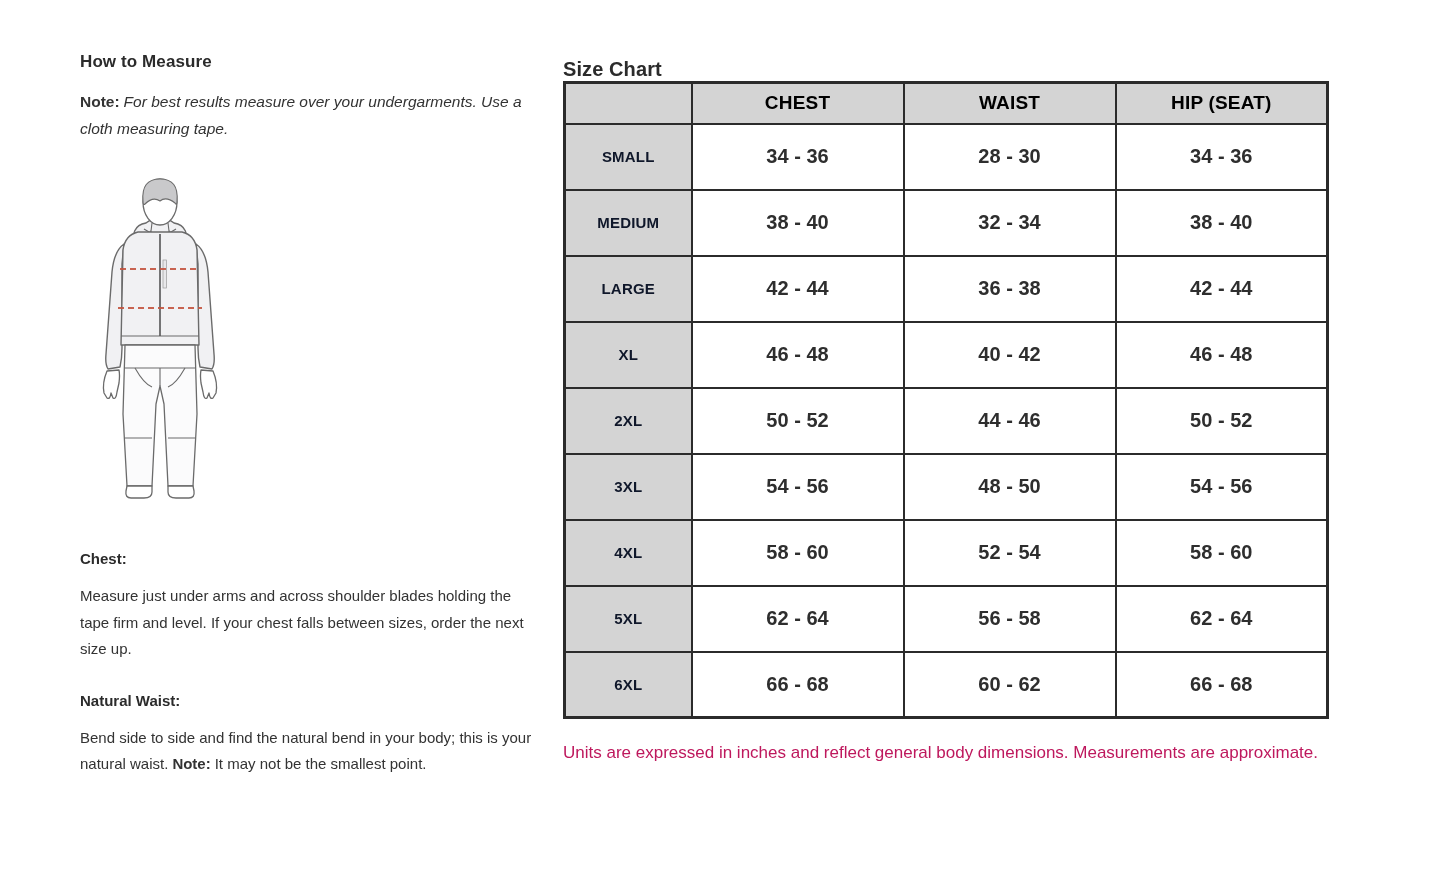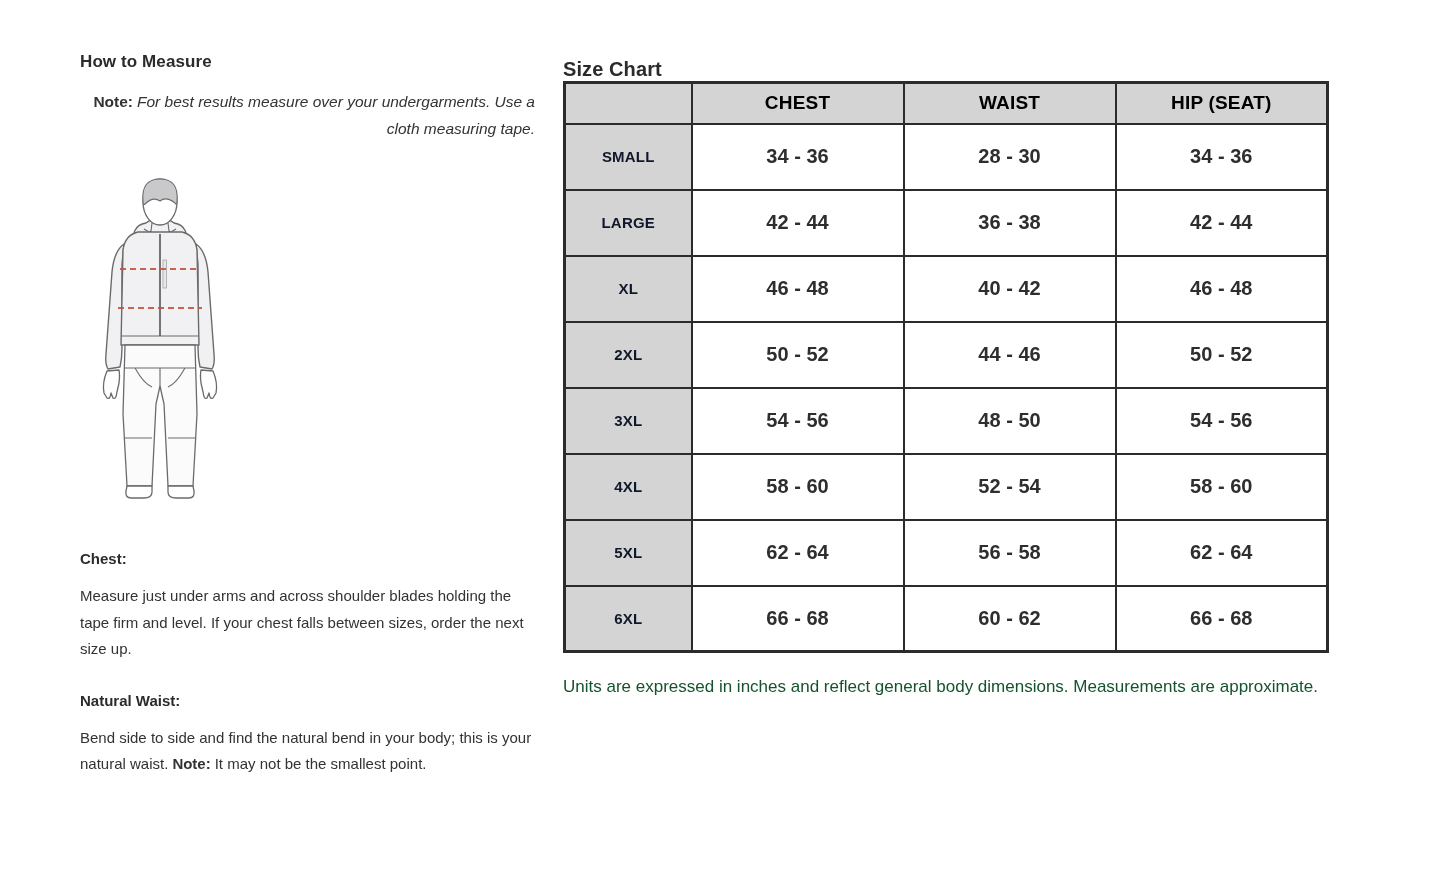--- a/index.html
+++ b/index.html
@@ -24,21 +24,20 @@
     font-size: 17px;
     font-weight: 700;
     color: #2b2b2b;
     letter-spacing: 0.1px;
     margin-bottom: 16px;
   }
   .note-para {
     font-size: 15.5px;
     line-height: 1.75;
     color: #333333;
-    text-align: right;
   }
   .note-label { font-weight: 700; font-style: normal; }
   .note-italic { font-style: italic; margin-left: 4px; }
   .figure-wrap {
     margin: 30px 0 46px 14px;
     width: 132px;
     height: 332px;
   }
   .section-title {
     font-size: 15px;
@@ -99,21 +98,21 @@
   .size-table tbody td {
     background: #ffffff;
     font-size: 20px;
     font-weight: 700;
     color: #2e2e2e;
   }
   .footnote {
     margin-top: 19px;
     font-size: 17px;
     line-height: 1.72;
-    color: #14532d;
+    color: #be185d;
     width: 762px;
   }
 
   
   .fig-outline { fill: #f1f1f3; stroke: #6b6b6b; stroke-width: 1.4; stroke-linejoin: round; }
   .fig-light   { fill: #fbfbfc; stroke: #6b6b6b; stroke-width: 1.3; stroke-linejoin: round; }
   .fig-skin    { fill: #ffffff; stroke: #6b6b6b; stroke-width: 1.3; stroke-linejoin: round; }
   .fig-hair    { fill: #c9c9cb; stroke: #6b6b6b; stroke-width: 1.1; stroke-linejoin: round; }
   .fig-line    { fill: none; stroke: #6b6b6b; stroke-width: 1.1; }
 </style>
@@ -190,20 +189,26 @@
         </tr>
       </thead>
       <tbody>
         <tr>
           <th>SMALL</th>
           <td>34 - 36</td>
           <td>28 - 30</td>
           <td>34 - 36</td>
         </tr>
         <tr>
+          <th>MEDIUM</th>
+          <td>38 - 40</td>
+          <td>32 - 34</td>
+          <td>38 - 40</td>
+        </tr>
+        <tr>
           <th>LARGE</th>
           <td>42 - 44</td>
           <td>36 - 38</td>
           <td>42 - 44</td>
         </tr>
         <tr>
           <th>XL</th>
           <td>46 - 48</td>
           <td>40 - 42</td>
           <td>46 - 48</td>

